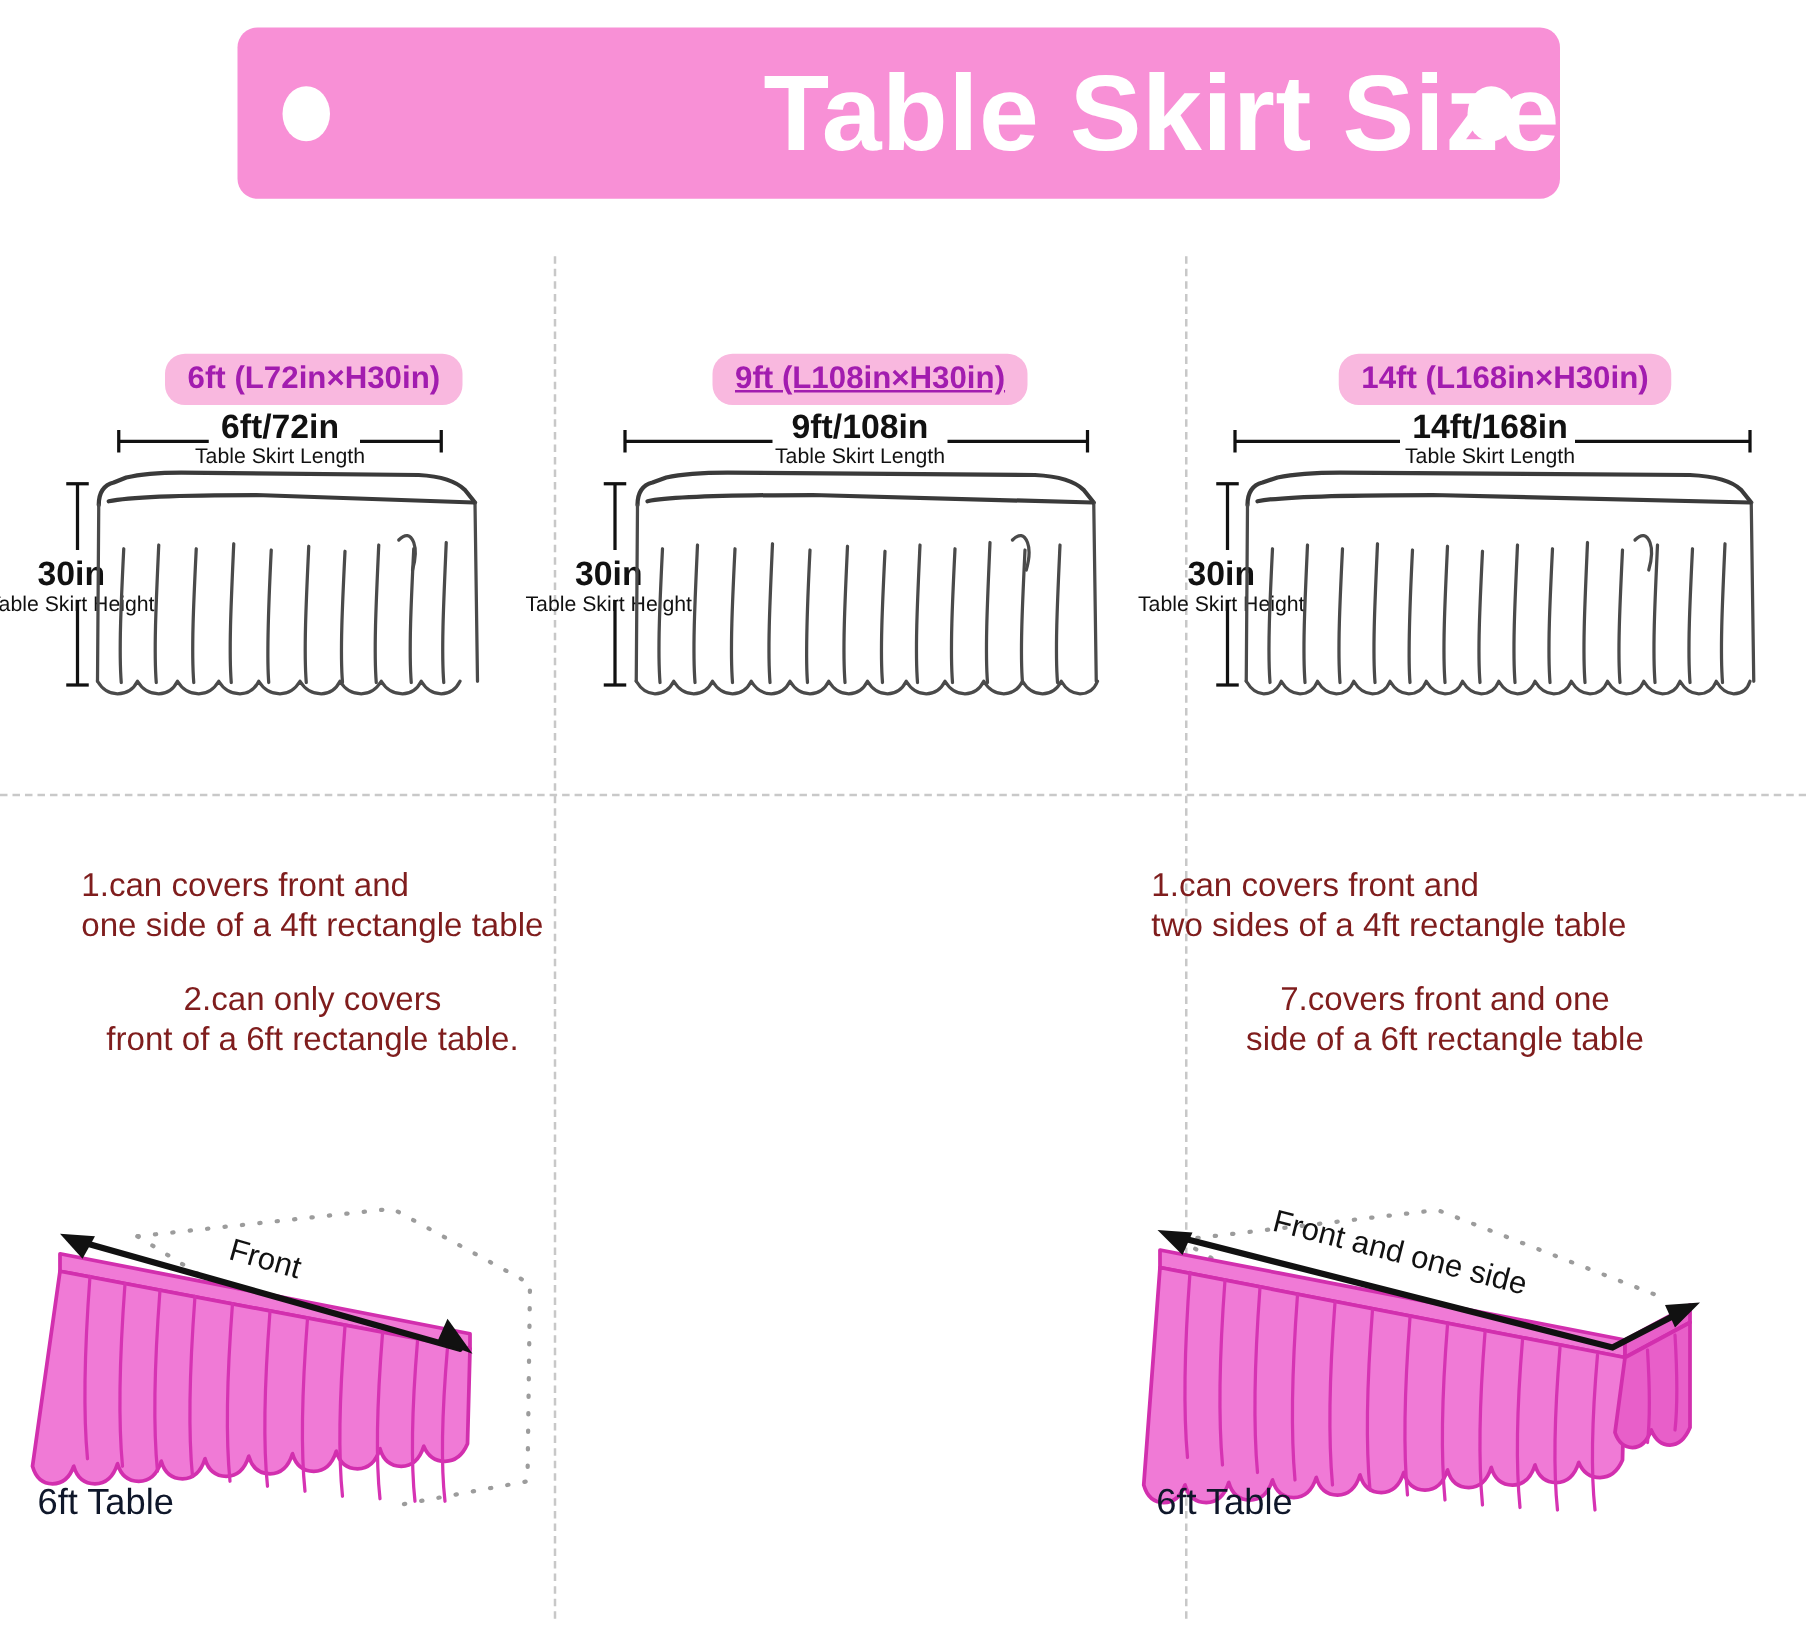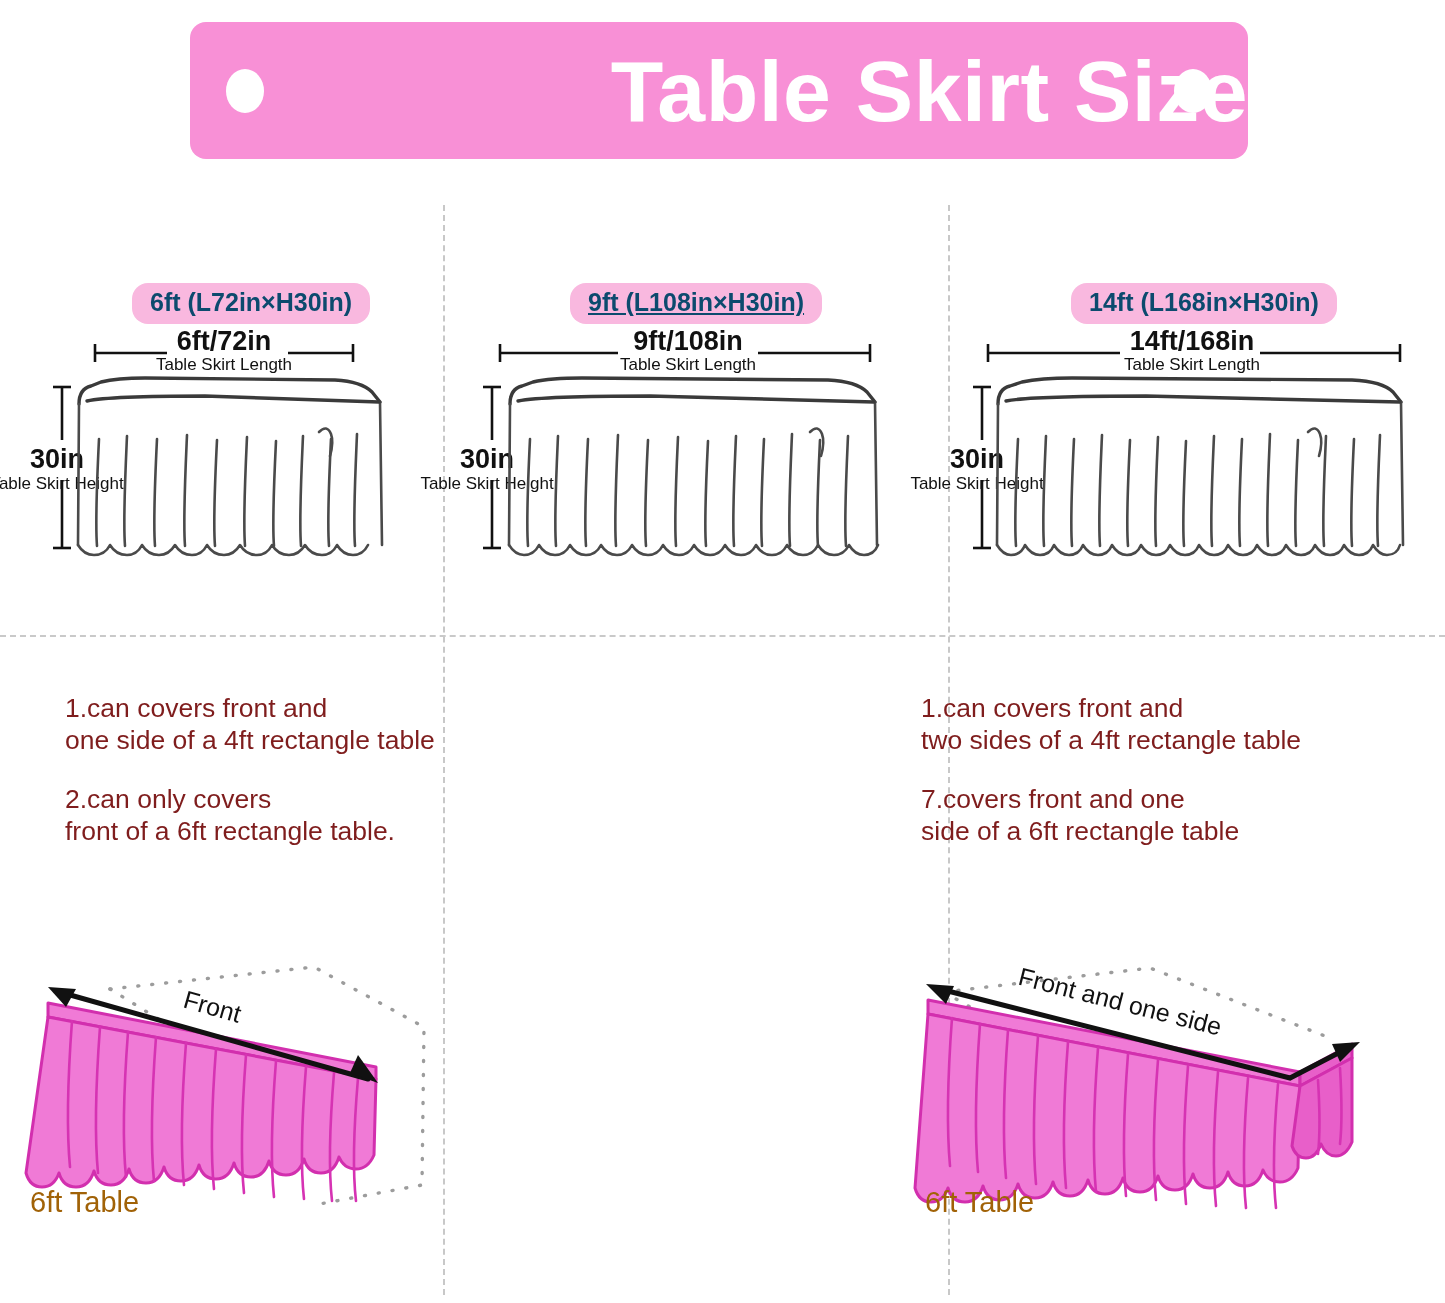--- a/index.html
+++ b/index.html
@@ -72,21 +72,21 @@
   }
   #col-1 { left: 0px;    width: 443px; }
   #col-2 { left: 445px;  width: 503px; }
   #col-3 { left: 950px;  width: 495px; }
 
   
   .size-badge {
     position: absolute;
     top: 283px;
     background: #F9B8DF;
-    color: #0c4a6e;
+    color: #a21caf;
     font-size: 25px;
     font-weight: bold;
     padding: 6px 18px 8px 18px;
     border-radius: 16px;
     white-space: nowrap;
     line-height: 1.08;
   }
   #col-1 .size-badge { left: 132px; }
   #col-2 .size-badge { left: 125px; text-decoration: underline; }
   #col-3 .size-badge { left: 121px; }
@@ -103,34 +103,34 @@
   
   .features {
     position: absolute;
     color: #7f1d1d;
     font-size: 26.5px;
     line-height: 1.22;
   }
   #col-1 .features { left: 65px;  top: 692px; width: 370px; }
   #col-2 .features { left: 476px; top: 692px; width: 470px; }
   .features .feature-item { margin-bottom: 26px; white-space: pre-line; }
-  .features .feature-item:last-child { margin-bottom: 0; }
+  .features .feature-item:last-child { margin-bottom: 0; text-align: center; }
 
   
   .pink-illustration {
     position: absolute;
     bottom: 0;
   }
   #illus-1 { left: 14px;  top: 955px; }
   #illus-2 { left: 455px; top: 960px; }
   #illus-3 { left: 958px; top: 975px; }
 
   .table-caption {
     position: absolute;
-    color: #a16207;
+    color: #0f172a;
     font-size: 29px;
     white-space: pre;
   }
   #caption-1 { left: 30px;   top: 1186px; }
   #caption-2 { left: 480px;  top: 1186px; }
 
   svg { display: block; overflow: visible; }
   .ln    { fill: none; stroke: #4a4a4a; stroke-width: 2.6; stroke-linecap: round; stroke-linejoin: round; }
   .ln-th { fill: none; stroke: #3a3a3a; stroke-width: 3.4; stroke-linecap: round; stroke-linejoin: round; }
   .dim   { fill: none; stroke: #111111; stroke-width: 2.6; }

